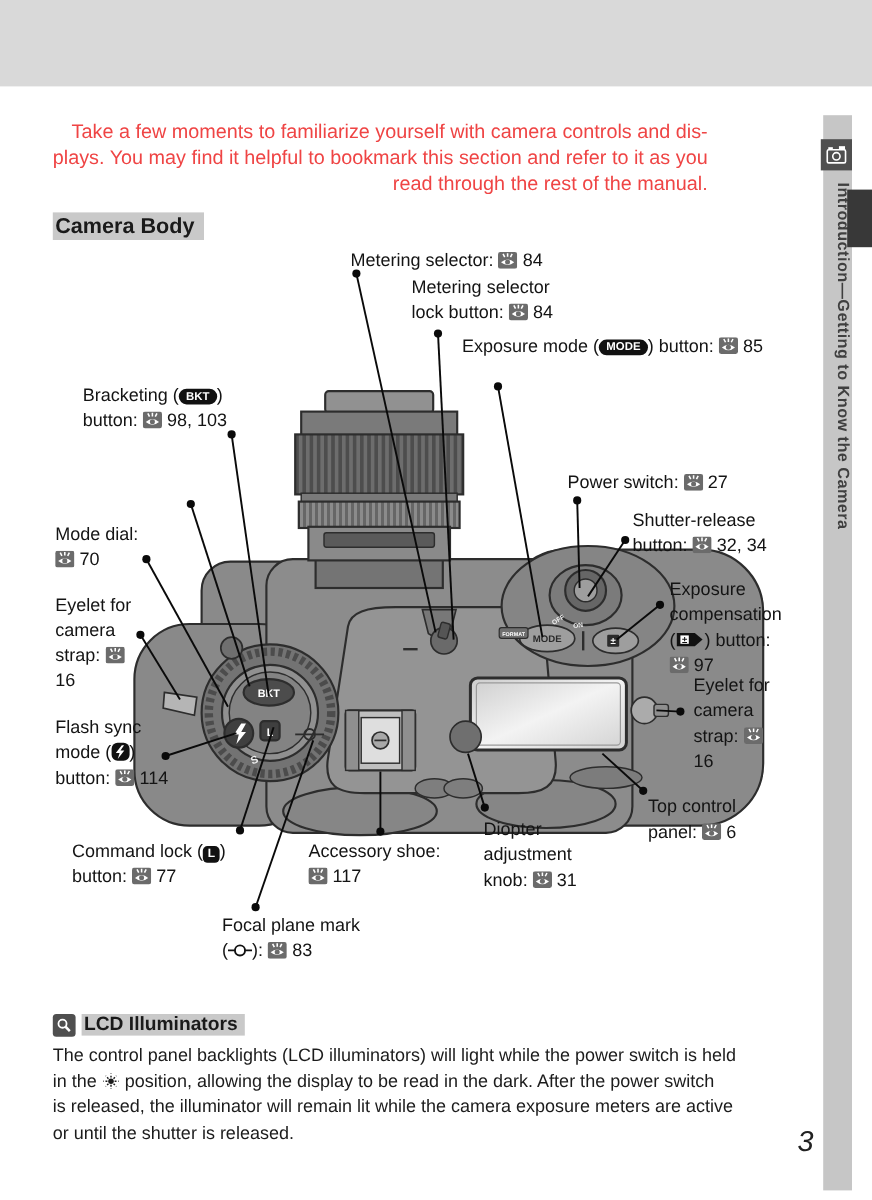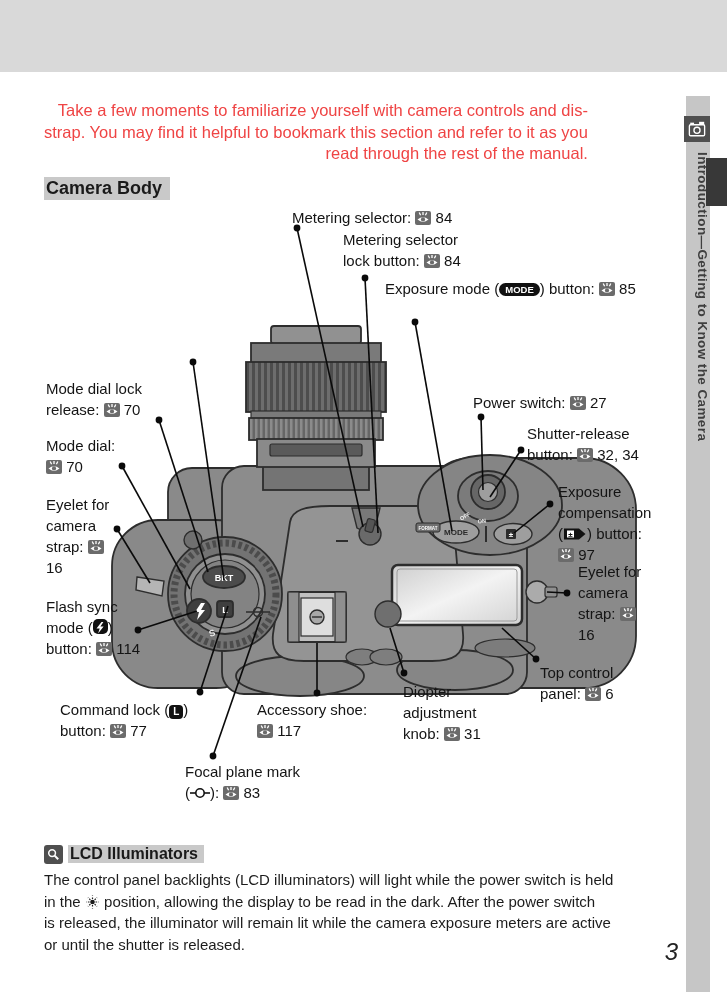--- a/index.html
+++ b/index.html
@@ -47,21 +47,21 @@
 </head>
 <body>
 
 <div id="page">
 
   <div class="topband"></div>
 
 
   <div class="intro">
     <div>Take a few moments to familiarize yourself with camera controls and dis-</div>
-    <div>strap.  You may find it helpful to bookmark this section and refer to it as you</div>
+    <div>plays.  You may find it helpful to bookmark this section and refer to it as you</div>
     <div>read through the rest of the manual.</div>
   </div>
 
   <div class="h2"><span>Camera Body</span></div>
 
   <div class="strip"></div>
   <div class="tabicon">
     <svg width="22" height="22" viewBox="0 0 26 26">
       <rect x="4" y="8" width="18" height="13" rx="1.5" fill="none" stroke="#fff" stroke-width="1.6"></rect>
       <circle cx="13" cy="14.5" r="3.6" fill="none" stroke="#fff" stroke-width="1.6"></circle>
@@ -236,30 +236,30 @@
 
   <div class="lbl" style="left:385px;top:278px">
     <div class="ln"><span>Exposure mode (</span><span class="pill">MODE</span><span>) button: </span><span class="ref"><svg width="16" height="14" viewBox="0 0 16 14">
             <rect width="16" height="14" rx="2" fill="#6b6b6b"></rect>
             <path d="M4.2 1.5 L5.6 4.2 M8 1 L8 4 M11.8 1.5 L10.4 4.2" stroke="#fff" stroke-width="1.3" fill="none"></path>
             <path d="M2.5 8.6 Q8 3.8 13.5 8.6 Q8 13.2 2.5 8.6 Z" fill="#fff"></path>
             <circle cx="8" cy="8.4" r="2.1" fill="#6b6b6b"></circle>
           </svg></span> <span>85</span></div>
   </div>
 
-
-  <div class="lbl" style="left:46px;top:378px">
-    <div class="ln">Mode dial lock</div>
-    <div class="ln"><span>release: </span><span class="ref"><svg width="16" height="14" viewBox="0 0 16 14">
-            <rect width="16" height="14" rx="2" fill="#6b6b6b"></rect>
-            <path d="M4.2 1.5 L5.6 4.2 M8 1 L8 4 M11.8 1.5 L10.4 4.2" stroke="#fff" stroke-width="1.3" fill="none"></path>
-            <path d="M2.5 8.6 Q8 3.8 13.5 8.6 Q8 13.2 2.5 8.6 Z" fill="#fff"></path>
-            <circle cx="8" cy="8.4" r="2.1" fill="#6b6b6b"></circle>
-          </svg></span> <span>70</span></div>
-  </div>
+  <div class="lbl" style="left:69px;top:319px">
+    <div class="ln"><span>Bracketing (</span><span class="pill">BKT</span><span>)</span></div>
+    <div class="ln"><span>button: </span><span class="ref"><svg width="16" height="14" viewBox="0 0 16 14">
+            <rect width="16" height="14" rx="2" fill="#6b6b6b"></rect>
+            <path d="M4.2 1.5 L5.6 4.2 M8 1 L8 4 M11.8 1.5 L10.4 4.2" stroke="#fff" stroke-width="1.3" fill="none"></path>
+            <path d="M2.5 8.6 Q8 3.8 13.5 8.6 Q8 13.2 2.5 8.6 Z" fill="#fff"></path>
+            <circle cx="8" cy="8.4" r="2.1" fill="#6b6b6b"></circle>
+          </svg></span> <span>98, 103</span></div>
+  </div>
+
 
   <div class="lbl" style="left:46px;top:435px">
     <div class="ln">Mode dial:</div>
     <div class="ln"><span class="ref"><svg width="16" height="14" viewBox="0 0 16 14">
             <rect width="16" height="14" rx="2" fill="#6b6b6b"></rect>
             <path d="M4.2 1.5 L5.6 4.2 M8 1 L8 4 M11.8 1.5 L10.4 4.2" stroke="#fff" stroke-width="1.3" fill="none"></path>
             <path d="M2.5 8.6 Q8 3.8 13.5 8.6 Q8 13.2 2.5 8.6 Z" fill="#fff"></path>
             <circle cx="8" cy="8.4" r="2.1" fill="#6b6b6b"></circle>
           </svg></span> <span>70</span></div>
   </div>

